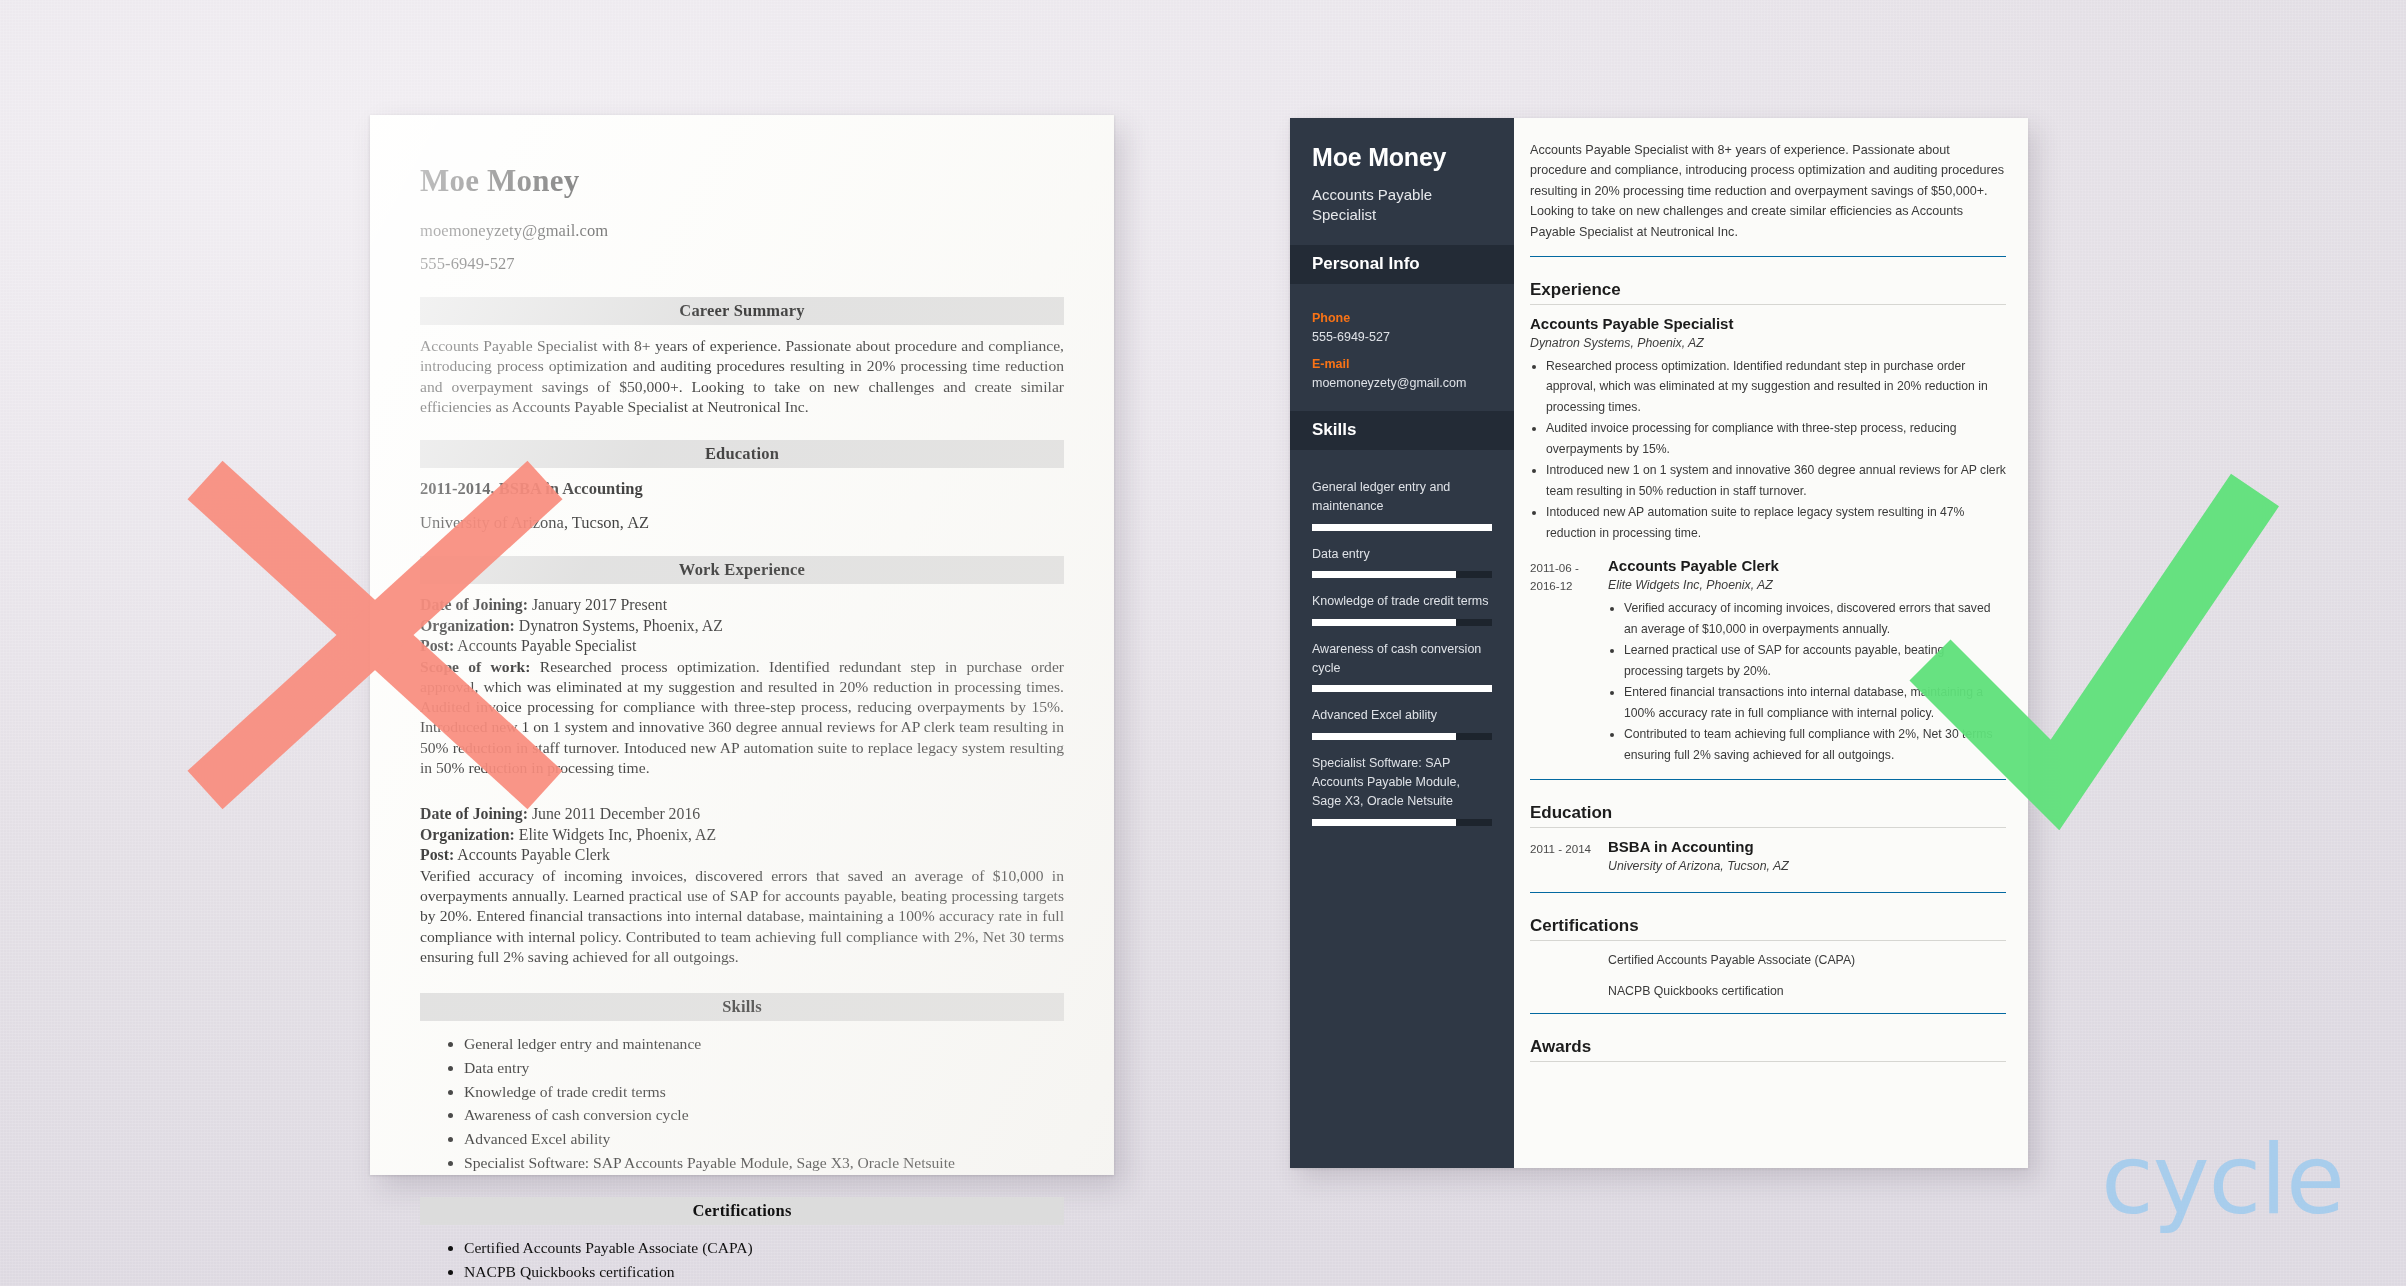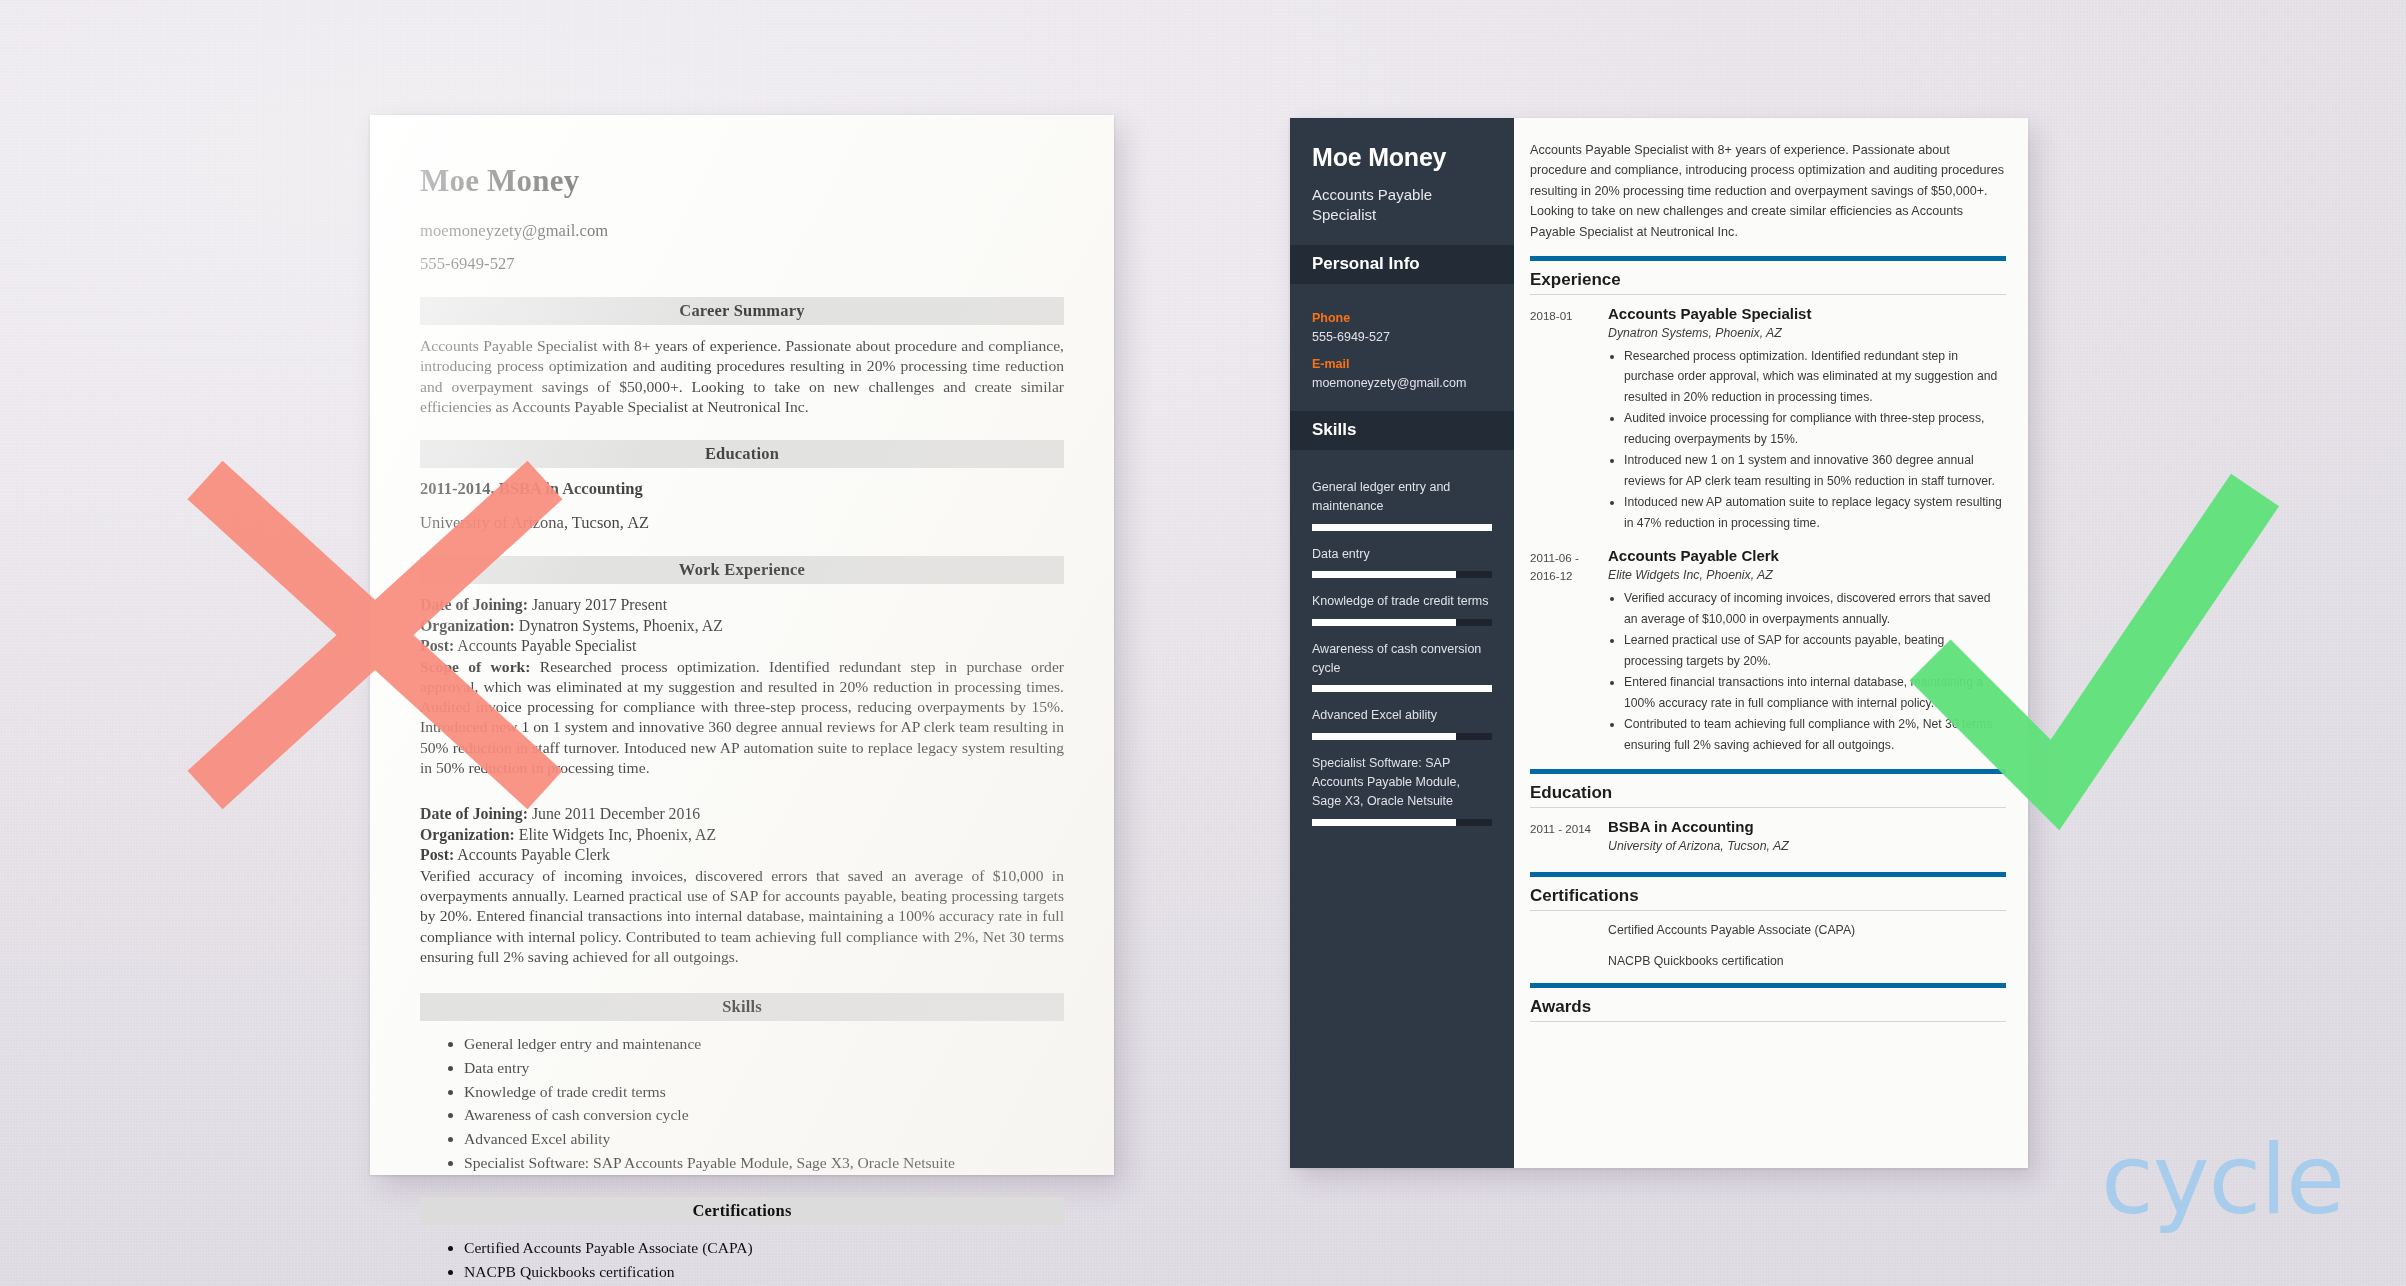--- a/index.html
+++ b/index.html
@@ -197,21 +197,21 @@
     margin-bottom: 14px;
   }
   .gm-sec {
     font-size: 17px;
     font-weight: bold;
     color: #1d1d1d;
     padding-bottom: 4px;
     border-bottom: 1px solid #d6d6d2;
     margin-bottom: 10px;
   }
-  .gm-sec.topline { border-top: 5px solid #0369a1; padding-top: 9px; }
+  .gm-sec.topline { border-top: 1px solid #0369a1; padding-top: 23px; }
   .gm-entry { display: flex; margin-bottom: 13px; }
   .gm-date {
     flex: 0 0 78px;
     font-size: 11.6px;
     color: #4a4a4a;
     line-height: 1.55;
     padding-top: 2px;
   }
   .gm-det { flex: 1 1 auto; min-width: 0; }
   .gm-role {
@@ -394,21 +394,20 @@
           </div>
         </div>
     </div>
 
     <div id="good-main">
       <div class="gm-summary">Accounts Payable Specialist with 8+ years of experience. Passionate about procedure and compliance, introducing process optimization and auditing procedures resulting in 20% processing time reduction and overpayment savings of $50,000+. Looking to take on new challenges and create similar efficiencies as Accounts Payable Specialist at Neutronical Inc.</div>
 
       <div class="gm-sec topline">Experience</div>
       <div id="good-experience">
           <div class="gm-entry">
-            <div class="gm-date">2018-01</div>
             <div class="gm-det">
               <div class="gm-role">Accounts Payable Specialist</div>
               <div class="gm-org">Dynatron Systems, Phoenix, AZ</div>
               <ul class="gm-bullets">
                 <li>Researched process optimization. Identified redundant step in purchase order approval, which was eliminated at my suggestion and resulted in 20% reduction in processing times.</li>
                 <li>Audited invoice processing for compliance with three-step process, reducing overpayments by 15%.</li>
                 <li>Introduced new 1 on 1 system and innovative 360 degree annual reviews for AP clerk team resulting in 50% reduction in staff turnover.</li>
                 <li>Intoduced new AP automation suite to replace legacy system resulting in 47% reduction in processing time.</li>
               </ul>
             </div>

